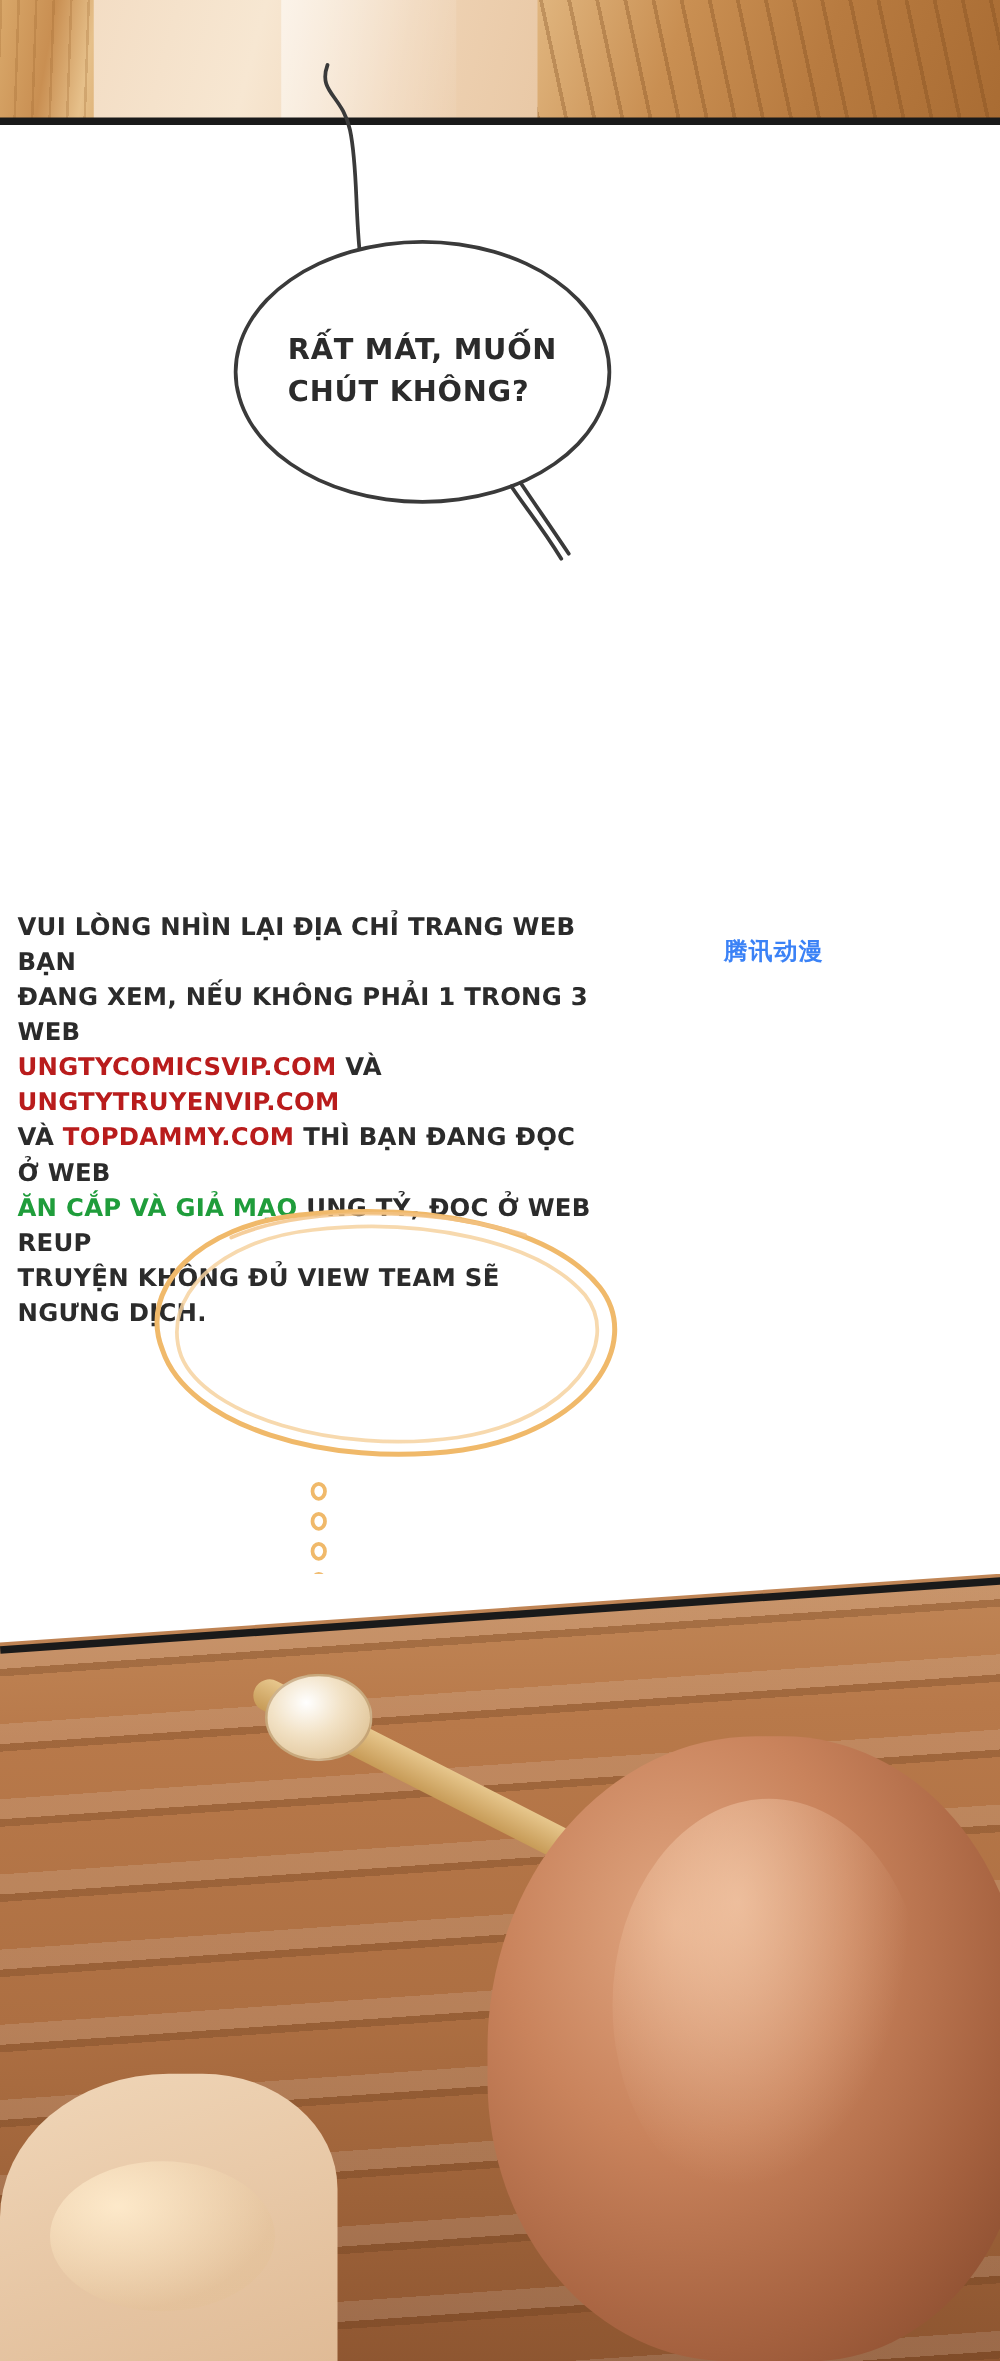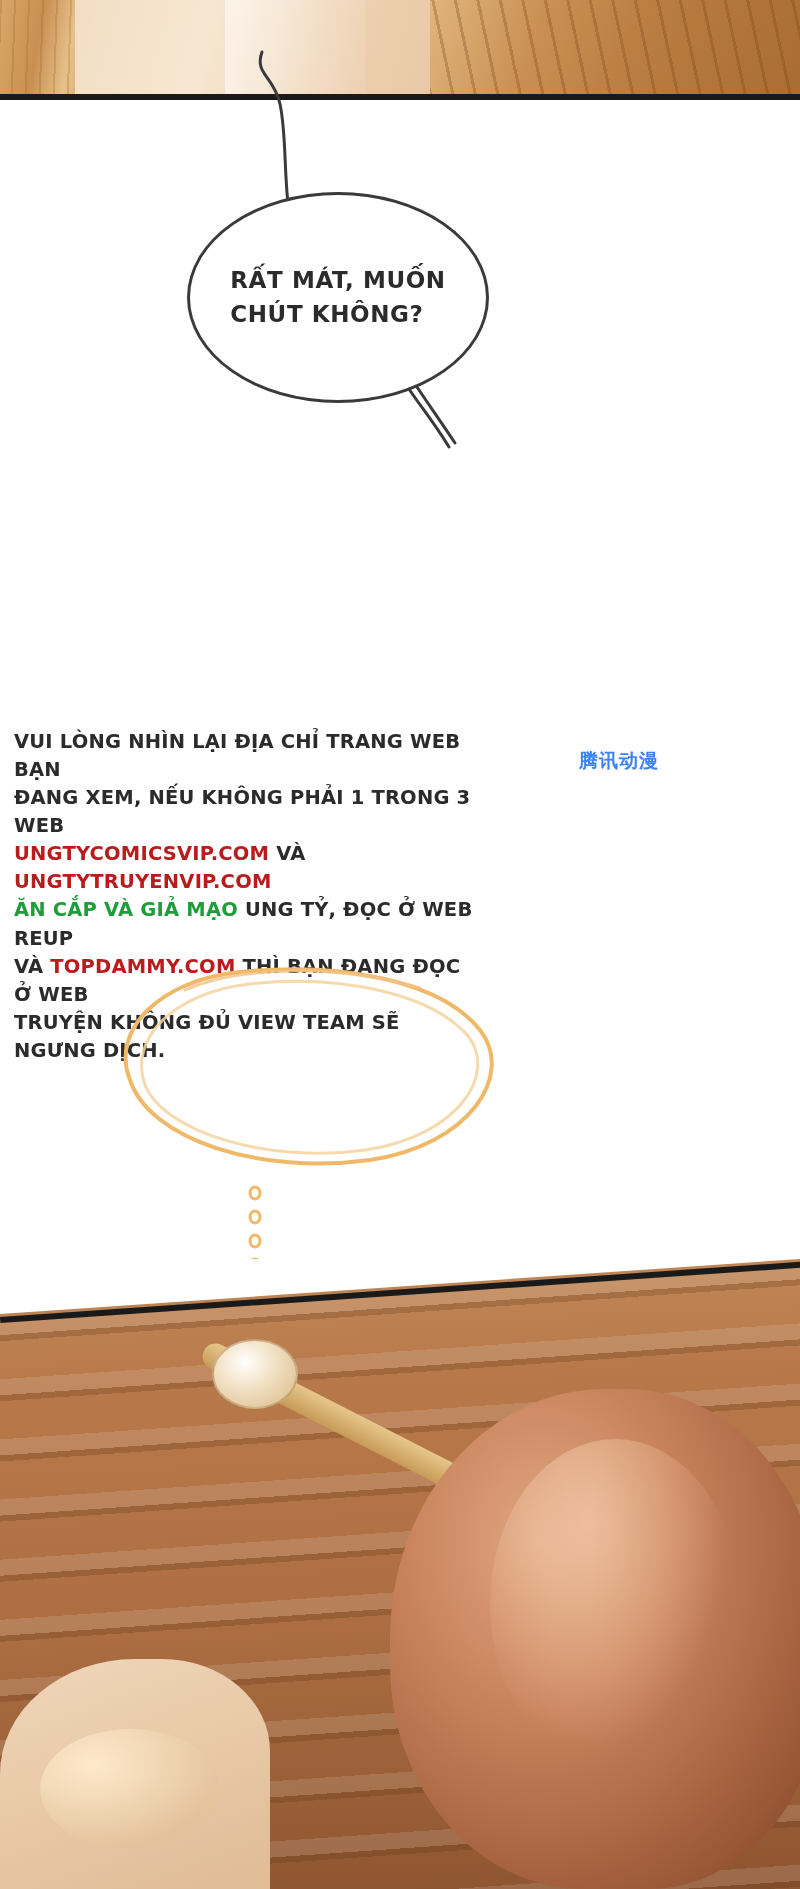--- a/index.html
+++ b/index.html
@@ -265,22 +265,22 @@
       <path d="M4 4 C 16 22, 28 36, 44 62" fill="none" stroke="#3a3a3a" stroke-width="3" stroke-linecap="round"></path>
       <path d="M12 2 C 24 20, 34 34, 50 58" fill="none" stroke="#3a3a3a" stroke-width="3" stroke-linecap="round"></path>
     </svg>
   </div>
 
 
   <div class="notice">
     <div>VUI LÒNG NHÌN LẠI ĐỊA CHỈ TRANG WEB BẠN</div>
     <div>ĐANG XEM, NẾU KHÔNG PHẢI 1 TRONG 3 WEB</div>
     <div><span class="red">UNGTYCOMICSVIP.COM</span><span> VÀ </span><span class="red">UNGTYTRUYENVIP.COM</span></div>
+    <div><span>VÀ </span><span class="red">TOPDAMMY.COM</span><span> THÌ BẠN ĐANG ĐỌC Ở WEB</span></div>
     <div><span class="green">ĂN CẮP VÀ GIẢ MẠO</span><span> UNG TỶ, ĐỌC Ở WEB REUP</span></div>
-    <div><span>VÀ </span><span class="red">TOPDAMMY.COM</span><span> THÌ BẠN ĐANG ĐỌC Ở WEB</span></div>
     <div>TRUYỆN KHÔNG ĐỦ VIEW TEAM SẼ NGƯNG DỊCH.</div>
   </div>
 
   <div class="tencent-mark">腾讯动漫</div>
 
   <div class="thought">
     <svg width="430" height="215" viewBox="0 0 430 215">
       <path d="M40 120 C 20 70, 70 20, 150 12 C 250 2, 350 20, 390 70 C 425 115, 380 185, 280 200 C 170 215, 60 180, 40 120 Z" fill="none" stroke="#f0b96a" stroke-width="4" stroke-linecap="round"></path>
       <path d="M55 125 C 38 78, 85 32, 160 24 C 245 14, 340 32, 378 76 C 408 114, 368 176, 276 190 C 178 204, 74 172, 55 125" fill="none" stroke="#f6d2a0" stroke-width="3" stroke-linecap="round" opacity="0.85"></path>
       <path d="M95 30 C 150 6, 250 4, 330 28" fill="none" stroke="#f3c283" stroke-width="3" stroke-linecap="round" opacity="0.8"></path>

